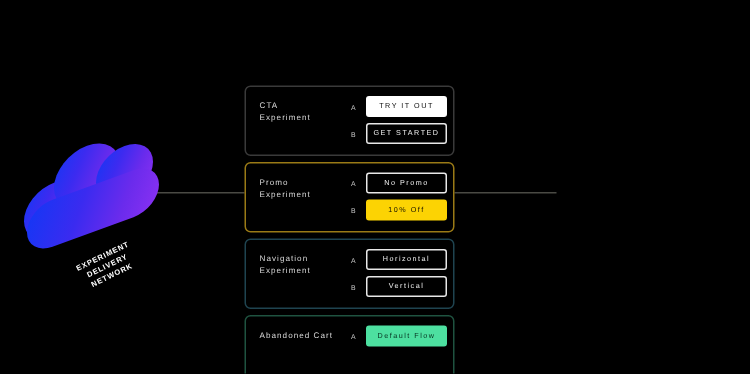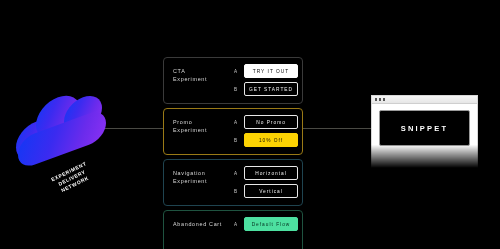--- a/index.html
+++ b/index.html
@@ -253,26 +253,14 @@
       <div class="variant-col">
         <div class="variant-row">
           <span class="variant-key">A</span>
           <span class="variant-btn filled-green">Default Flow</span>
         </div>
       </div>
     </div>
 
   </div>
 
-  <div id="browser">
-    <div id="browser-titlebar">
-      <span class="tl-dot"></span>
-      <span class="tl-dot"></span>
-      <span class="tl-dot"></span>
-    </div>
-    <div id="browser-body">
-      <div id="snippet-box">
-        <span id="snippet-text">SNIPPET</span>
-      </div>
-    </div>
-  </div>
 
 </div>
 
 </body></html>

